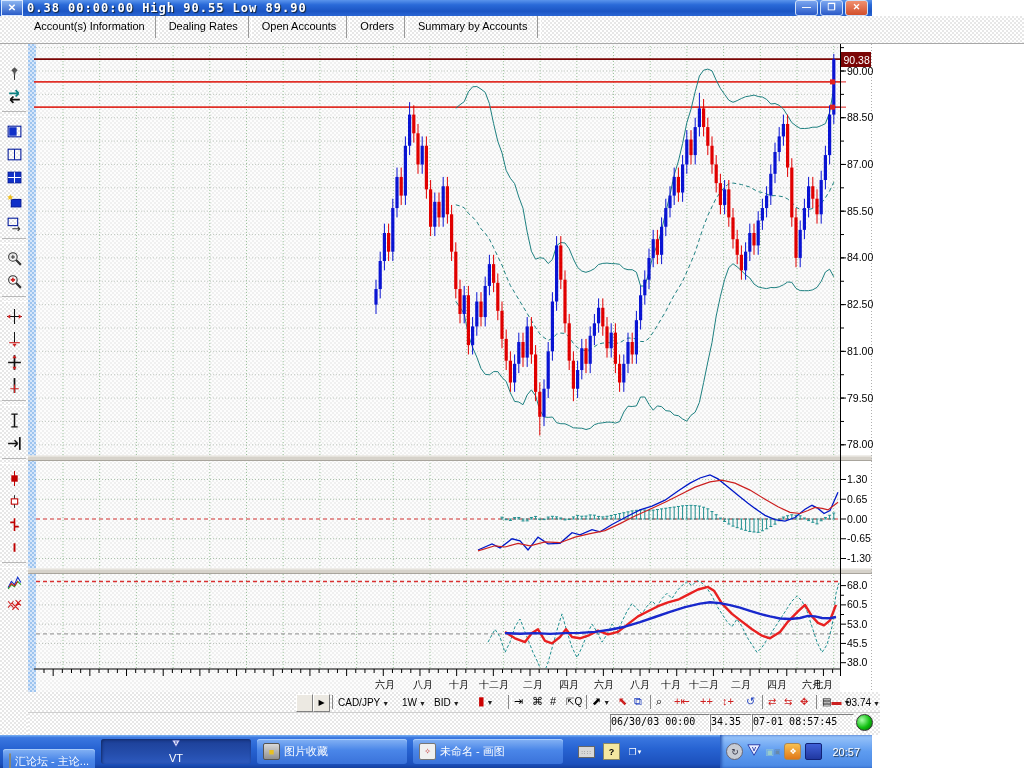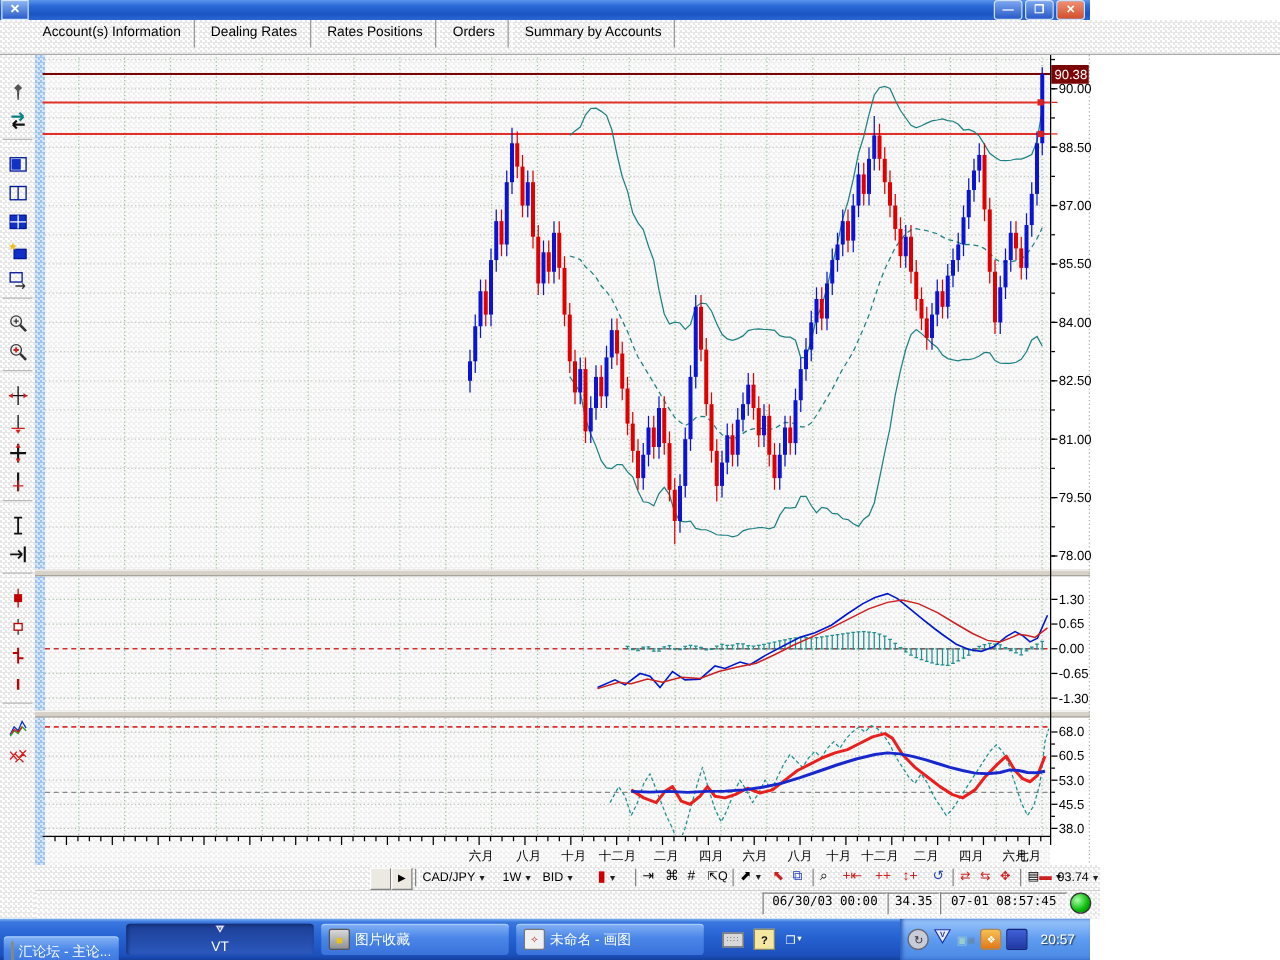--- a/index.html
+++ b/index.html
@@ -23,48 +23,49 @@
   .tabsep{width:2px;height:22px;border-left:1px solid #9a9a9a;border-right:1px solid #ffffff;}
   
   #leftbar{left:0;top:44px;width:28px;height:691px;display:flex;flex-direction:column;align-items:center;padding-top:18px;box-sizing:border-box;}
   .tbtn{width:24px;height:23px;display:flex;align-items:center;justify-content:center;}
   .tsep{width:24px;height:4px;border-top:1px solid #b8b8b8;border-bottom:1px solid #ffffff;margin:3px 0;}
   
   .tb-label{font-size:10px;color:#000;white-space:nowrap;line-height:15px;}
   .drop{font-size:7px;color:#222;margin-left:2px;}
   .raised{border:1px solid;border-color:#ffffff #808080 #808080 #ffffff;background:#ece9e2;}
   .vsep{width:2px;height:14px;border-left:1px solid #888;border-right:1px solid #fff;}
-  .sunken{border:1px solid;border-color:#808080 #ffffff #ffffff #808080;font-family:"DejaVu Sans Mono",monospace;font-size:10px;line-height:14px;color:#000;text-align:center;white-space:nowrap;}
+  .sunken{border:1px solid;border-color:#808080 #ffffff #ffffff #808080;font-family:"DejaVu Sans Mono",monospace;font-size:10px;line-height:14px;color:#000;text-align:left;white-space:nowrap;}
   
   #taskbar{left:0;top:735px;width:872px;height:33px;background:linear-gradient(180deg,#7ab1f2 0%,#3a77e0 8%,#2763d2 42%,#1c50bc 88%,#143f9e 100%);display:flex;align-items:center;}
   .taskbtn{height:25px;margin:0 3px;border-radius:3px;display:flex;align-items:center;gap:4px;padding:0 6px;box-sizing:border-box;color:#fff;font-size:11px;white-space:nowrap;overflow:hidden;background:linear-gradient(180deg,#84b2f4 0%,#4a86e8 45%,#3a72da 100%);box-shadow:inset 0 1px 0 #a8ccfa;}
   .taskbtn.active{background:linear-gradient(180deg,#1c3f96 0%,#254ead 60%,#2d5ac0 100%);box-shadow:inset 1px 1px 3px #122a66;flex-direction:column;}
   .tray{height:33px;display:flex;align-items:center;gap:4px;padding:0 6px;background:linear-gradient(180deg,#9cc6fa 0%,#5e9cf0 50%,#4a88e4 100%);box-shadow:inset 2px 0 3px #2a5ab8;}
   .trayicon{width:15px;height:15px;display:flex;align-items:center;justify-content:center;font-size:9px;}
   #clock{color:#fff;font-size:11px;padding:0 6px;text-shadow:1px 1px 1px #234;}
   svg text{font-family:"Liberation Sans",sans-serif;}
 </style>
 </head>
 <body>
 
 <div id="titlebar" class="abs">
   <div class="sysicon">✕</div>
+  <div class="ttext">0.38 00:00:00 High 90.55 Low 89.90</div>
   <div class="winbtns">
     <div class="winbtn blue">—</div>
     <div class="winbtn blue">❐</div>
     <div class="winbtn red">✕</div>
   </div>
 </div>
 
 <div id="tabstrip" class="abs dither">
     <div class="tab">Account(s) Information</div>
     <div class="tabsep"></div>
     <div class="tab">Dealing Rates</div>
     <div class="tabsep"></div>
-    <div class="tab">Rates Positions</div>
+    <div class="tab">Open Accounts</div>
     <div class="tabsep"></div>
     <div class="tab">Orders</div>
     <div class="tabsep"></div>
     <div class="tab">Summary by Accounts</div>
     <div class="tabsep"></div>
   </div>
 
 <div id="leftbar" class="abs dither">
     <div class="tbtn">
       <svg width="17" height="17" viewBox="0 0 16 16" fill="none">

